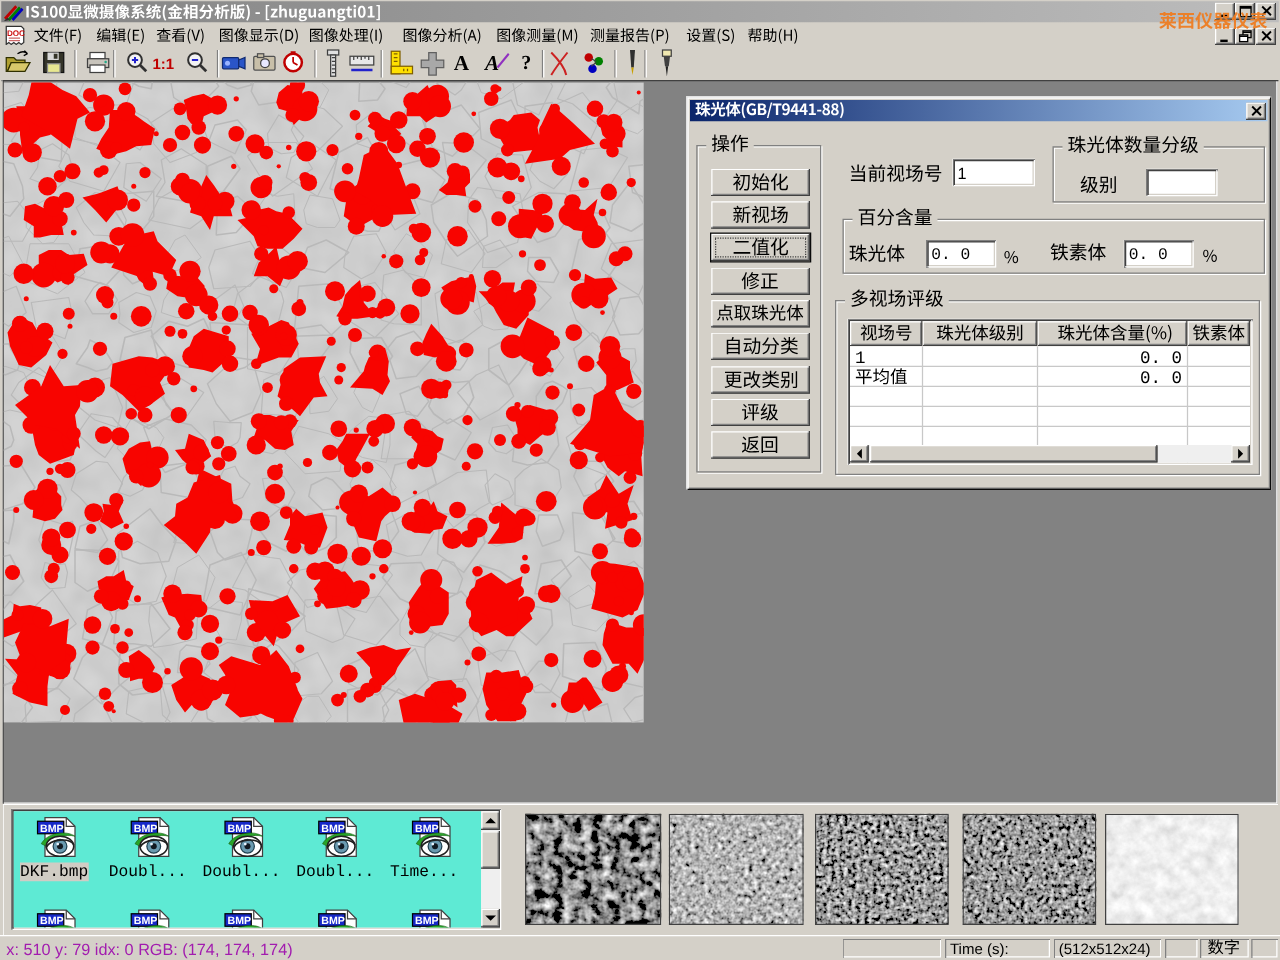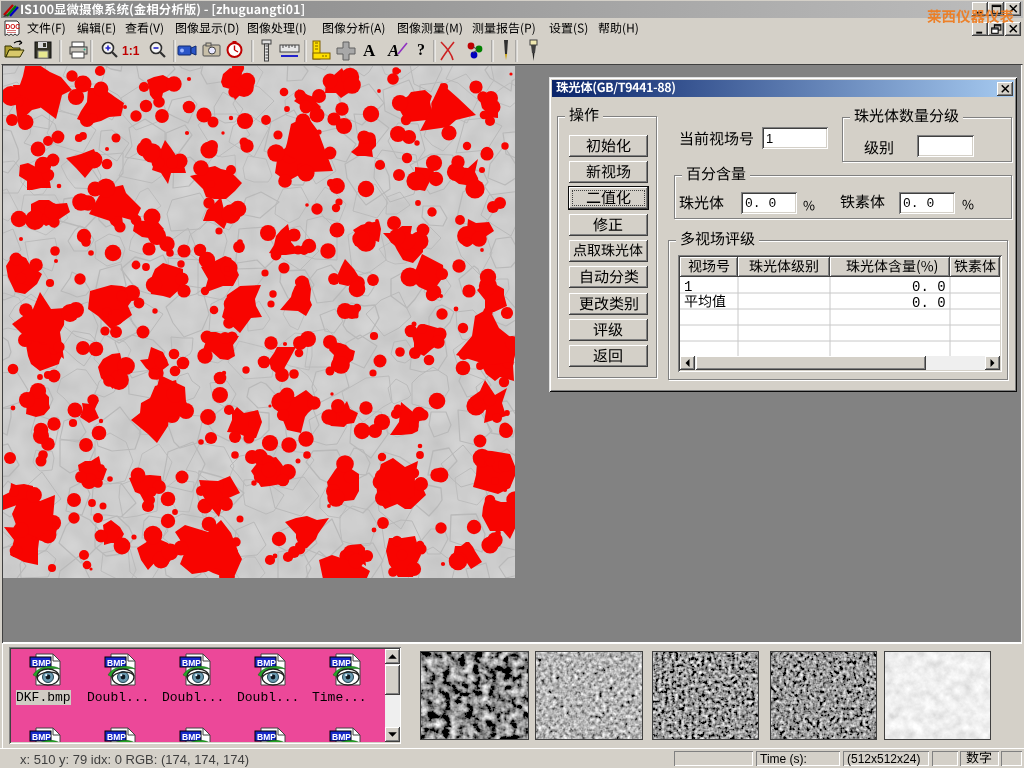--- a/index.html
+++ b/index.html
@@ -1157,21 +1157,21 @@
         </svg></div>
       <div class="raised" style="position:absolute;left:16px;top:0;width:230px;height:14px"></div>
       <div class="raised" style="position:absolute;left:305px;top:0;width:15px;height:14px"><svg width="15" height="14" viewBox="0 0 14 14">
           <path d="M5 3 L9 7 L5 11 Z" fill="#000"></path>
         </svg></div>
     </div>
     <div style="position:absolute;left:2px;top:643px;width:1020px;height:105px;background:#d4d0c8;box-shadow:inset 1px 1px 0 #fff"></div>
     <div style="position:absolute;left:9px;top:647px;width:392px;height:97px">
       <div class="sunk" style="position:absolute;left:0;top:0;width:392px;height:97px"></div>
     </div>
-    <div style="position:absolute;left:11px;top:649px;width:374px;height:93px;background:#ec4899;overflow:hidden">
+    <div style="position:absolute;left:11px;top:649px;width:374px;height:93px;background:#5eead4;overflow:hidden">
       <svg style="position:absolute;left:18px;top:4px" width="34" height="34" viewBox="0 0 34 34">
         <path d="M7 1 H24 L31 8 V32 H7 Z" fill="#fff" stroke="#404040"></path>
         <path d="M24 1 L24 8 L31 8" fill="none" stroke="#404040"></path>
         <rect x="1" y="4" width="21" height="10" fill="#1628c8" stroke="#000"></rect>
         <text x="3" y="12.5" font-family="Liberation Sans" font-size="8.5" font-weight="bold" fill="#fff">BMP</text>
         <path d="M4 22 C9 13 24 11 31 16 C24 14 12 17 8 24 Z" fill="#28a428" stroke="#156015" stroke-width="0.5"></path>
         <ellipse cx="19" cy="24" rx="11" ry="8" fill="#fff" stroke="#202020" stroke-width="1.3"></ellipse>
         <circle cx="19" cy="24" r="5.5" fill="#6a9ab0" stroke="#204050"></circle>
         <circle cx="19" cy="24" r="2.4" fill="#101820"></circle>
         <circle cx="17.2" cy="22.2" r="1.1" fill="#e8f4ff"></circle>
@@ -1339,21 +1339,21 @@
     </svg>
     <svg style="position:absolute;left:770px;top:651px" width="107" height="89" viewBox="0 0 107 89">
       <rect width="107" height="89" fill="#909090" filter="url(#n4)"></rect>
       <rect x="0.5" y="0.5" width="106" height="88" fill="none" stroke="#404040"></rect>
     </svg>
     <svg style="position:absolute;left:884px;top:651px" width="107" height="89" viewBox="0 0 107 89">
       <rect width="107" height="89" fill="#909090" filter="url(#n5)"></rect>
       <rect x="0.5" y="0.5" width="106" height="88" fill="none" stroke="#404040"></rect>
     </svg>
     <div style="position:absolute;left:0;top:748px;width:1024px;height:20px;background:#d4d0c8;border-top:1px solid #fff"></div>
-    <span style="position:absolute;left:20px;top:752px;font:13px 'Liberation Sans';color:#404040">x: 510 y: 79  idx: 0  RGB: (174, 174, 174)</span>
+    <span style="position:absolute;left:5px;top:752px;font:13px 'Liberation Sans';color:#a21caf">x: 510 y: 79  idx: 0  RGB: (174, 174, 174)</span>
     <div style="position:absolute;left:674px;top:751px;width:79px;height:15px">
       <div class="seg" style="position:absolute;left:0;top:0;width:79px;height:15px"></div>
       <span style="position:absolute;left:4px;top:1px;font:12px 'Liberation Sans'"></span>
     </div>
     <div style="position:absolute;left:756px;top:751px;width:84px;height:15px">
       <div class="seg" style="position:absolute;left:0;top:0;width:84px;height:15px"></div>
       <span style="position:absolute;left:4px;top:1px;font:12px 'Liberation Sans'">Time (s): 0.077</span>
     </div>
     <div style="position:absolute;left:843px;top:751px;width:94px;height:15px">
       <div class="seg" style="position:absolute;left:0;top:0;width:86px;height:15px"></div>

